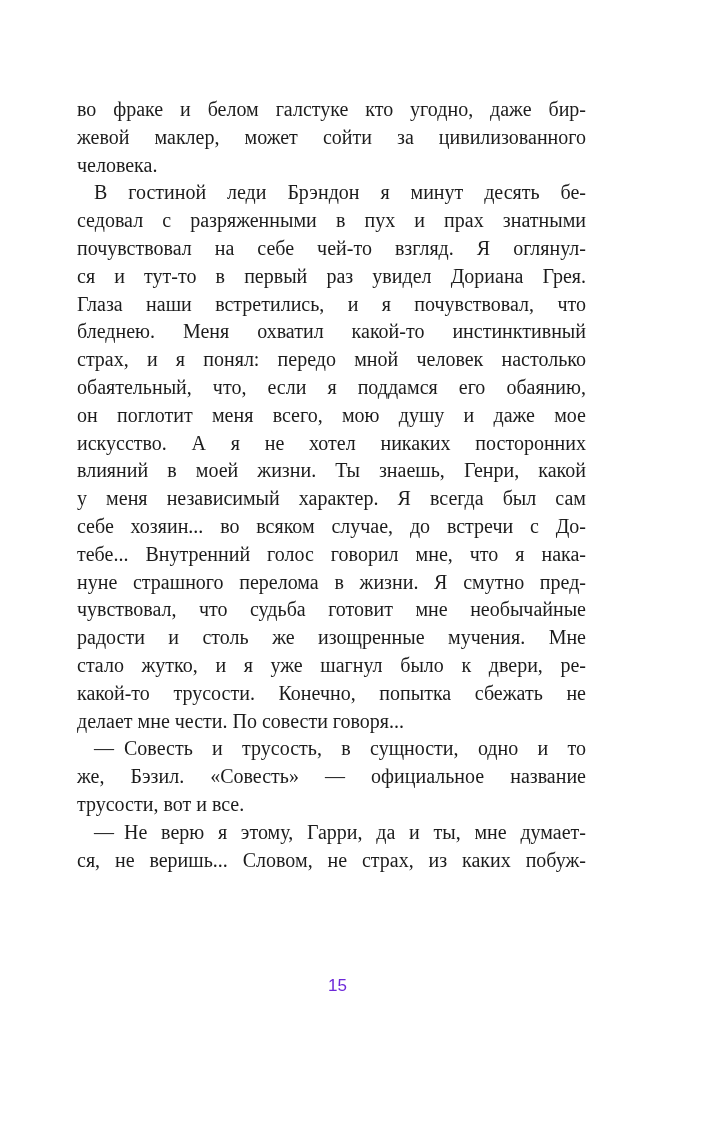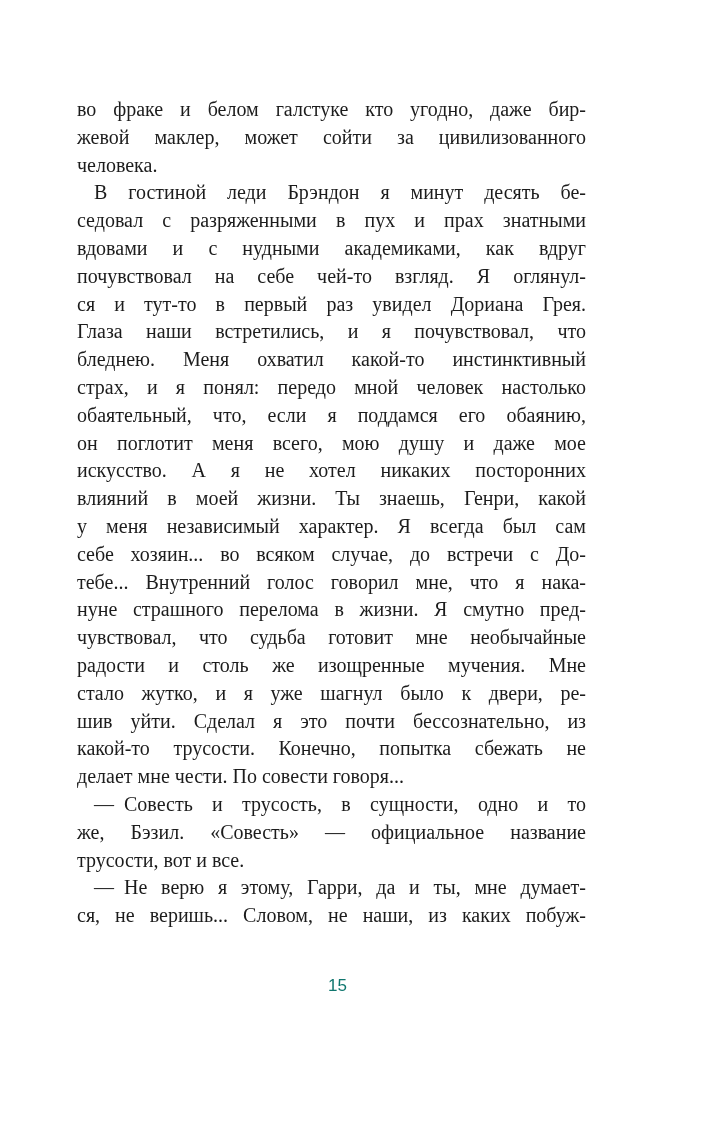--- a/index.html
+++ b/index.html
@@ -53,40 +53,38 @@
 </head>
 <body style="background: rgb(255, 255, 255);">
 
 <div class="page">
   <div class="text-block" id="text-block" style="color: rgb(28, 28, 28);">
       <div class="line">во фраке и белом галстуке кто угодно, даже бир-</div>
       <div class="line">жевой маклер, может сойти за цивилизованного</div>
       <div class="line para-end">человека.</div>
       <div class="line indent">В гостиной леди Брэндон я минут десять бе-</div>
       <div class="line">седовал с разряженными в пух и прах знатными</div>
-      <div class="line">вдовами и с нудными академиками, как вдруг</div>
       <div class="line">почувствовал на себе чей-то взгляд. Я оглянул-</div>
       <div class="line">ся и тут-то в первый раз увидел Дориана Грея.</div>
       <div class="line">Глаза наши встретились, и я почувствовал, что</div>
       <div class="line">бледнею. Меня охватил какой-то инстинктивный</div>
       <div class="line">страх, и я понял: передо мной человек настолько</div>
       <div class="line">обаятельный, что, если я поддамся его обаянию,</div>
       <div class="line">он поглотит меня всего, мою душу и даже мое</div>
       <div class="line">искусство. А я не хотел никаких посторонних</div>
       <div class="line">влияний в моей жизни. Ты знаешь, Генри, какой</div>
       <div class="line">у меня независимый характер. Я всегда был сам</div>
       <div class="line">себе хозяин... во всяком случае, до встречи с До-</div>
       <div class="line">тебе... Внутренний голос говорил мне, что я нака-</div>
       <div class="line">нуне страшного перелома в жизни. Я смутно пред-</div>
       <div class="line">чувствовал, что судьба готовит мне необычайные</div>
       <div class="line">радости и столь же изощренные мучения. Мне</div>
       <div class="line">стало жутко, и я уже шагнул было к двери, ре-</div>
-      <div class="line">шив уйти. Сделал я это почти бессознательно, из</div>
       <div class="line">какой-то трусости. Конечно, попытка сбежать не</div>
       <div class="line para-end">делает мне чести. По совести говоря...</div>
       <div class="line indent">— Совесть и трусость, в сущности, одно и то</div>
       <div class="line">же, Бэзил. «Совесть» — официальное название</div>
       <div class="line para-end">трусости, вот и все.</div>
       <div class="line indent">— Не верю я этому, Гарри, да и ты, мне думает-</div>
-      <div class="line">ся, не веришь... Словом, не наши, из каких побуж-</div>
+      <div class="line">ся, не веришь... Словом, не страх, из каких побуж-</div>
     </div>
-  <div class="folio" style="color: #0f766e;">15</div>
+  <div class="folio" style="color: #6d28d9;">15</div>
 </div>
 
 </body></html>

